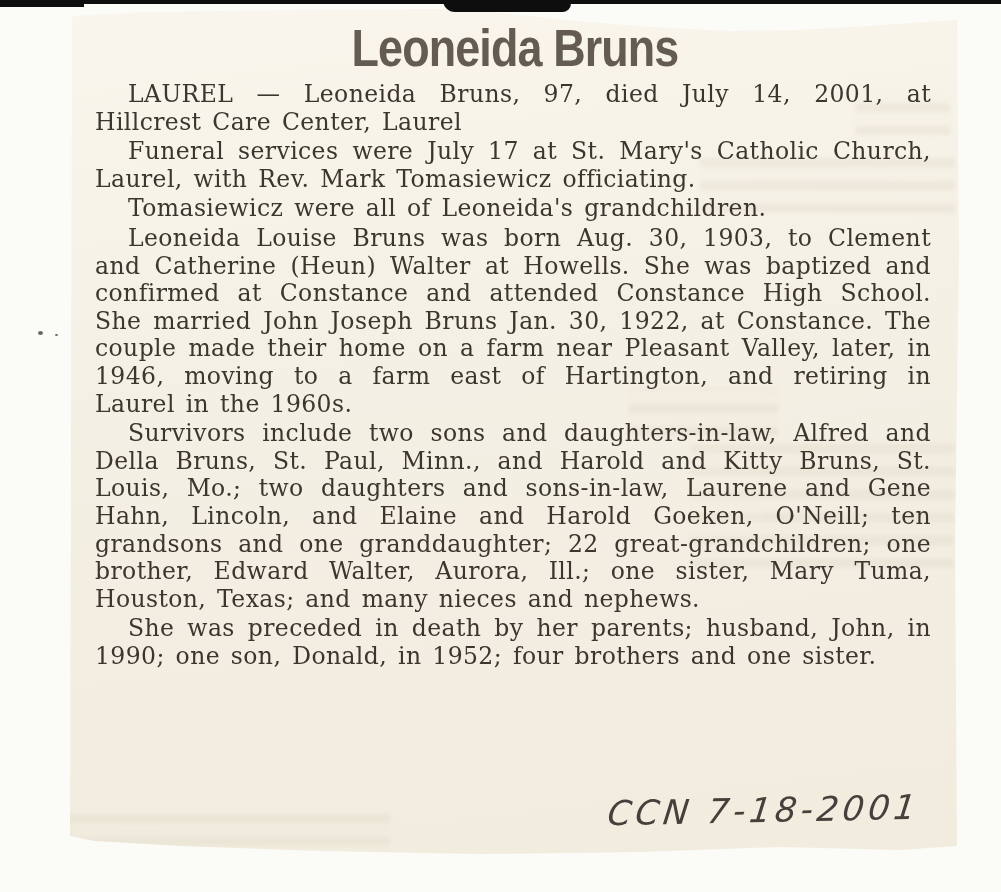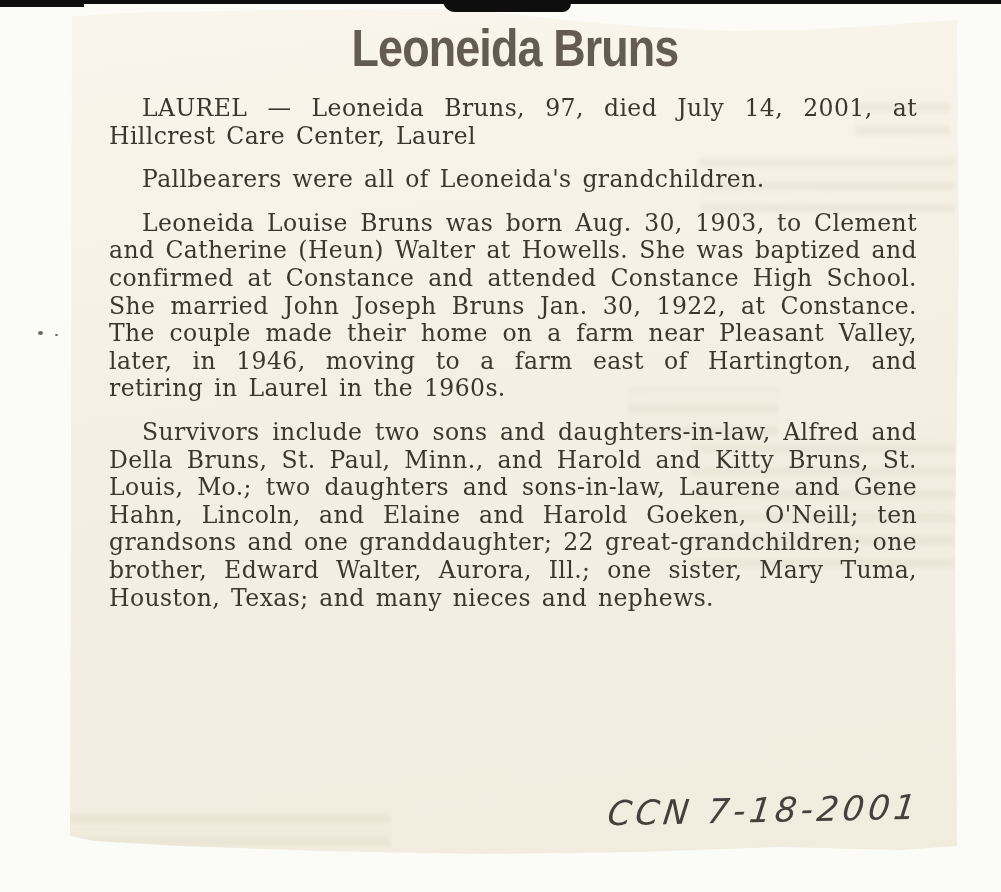--- a/index.html
+++ b/index.html
@@ -65,21 +65,21 @@
   }
 
   .body-text {
     position: absolute; left: 93px; top: 79px; width: 840px;
     font-family: "DejaVu Serif", serif;
     font-size: 23.5px; line-height: 27.6px;
     letter-spacing: 0.4px; word-spacing: 3px;
     color: var(--body_ink, #3b362e);
     text-align: justify;
   }
-  .body-text p { margin: 16px; text-indent: 33px; }
+  .body-text p { margin: 2px; text-indent: 33px; }
 
   .handwriting {
     position: absolute; left: 608px; top: 790px;
     font-family: "DejaVu Sans", sans-serif;
     font-style: italic; font-size: 34px;
     letter-spacing: 4px;
     color: var(--handwriting_ink, #45403c);
     transform: rotate(-1.2deg) skewX(-8deg);
     white-space: nowrap;
     z-index: 4;
@@ -106,23 +106,25 @@
     <div class="ghost ghost-a"></div>
     <div class="ghost ghost-b"></div>
     <div class="ghost ghost-c"></div>
     <div class="ghost ghost-d"></div>
     <div class="ghost ghost-e"></div>
 
     <h1 class="headline">Leoneida Bruns</h1>
 
     <div class="body-text">
       <p>LAUREL — Leoneida Bruns, 97, died July 14, 2001, at Hillcrest Care Center, Laurel</p>
-      <p>Pallbearers were all of Leoneida's grandchildren.</p>
+      <p>Funeral services were July 17 at St. Mary's Catholic Church, Laurel, with Rev. Mark Tomasiewicz officiating.</p>
+      <p>Tomasiewicz were all of Leoneida's grandchildren.</p>
       <p>Leoneida Louise Bruns was born Aug. 30, 1903, to Clement and Catherine (Heun) Walter at Howells. She was baptized and confirmed at Constance and attended Constance High School. She married John Joseph Bruns Jan. 30, 1922, at Constance. The couple made their home on a farm near Pleasant Valley, later, in 1946, moving to a farm east of Hartington, and retiring in Laurel in the 1960s.</p>
       <p>Survivors include two sons and daughters-in-law, Alfred and Della Bruns, St. Paul, Minn., and Harold and Kitty Bruns, St. Louis, Mo.; two daughters and sons-in-law, Laurene and Gene Hahn, Lincoln, and Elaine and Harold Goeken, O'Neill; ten grandsons and one granddaughter; 22 great-grandchildren; one brother, Edward Walter, Aurora, Ill.; one sister, Mary Tuma, Houston, Texas; and many nieces and nephews.</p>
+      <p>She was preceded in death by her parents; husband, John, in 1990; one son, Donald, in 1952; four brothers and one sister.</p>
     </div>
 
     <div class="handwriting">CCN 7-18-2001</div>
   </div>
 
   <div class="pen-dots"></div>
 
 </div>
 
 </body></html>

